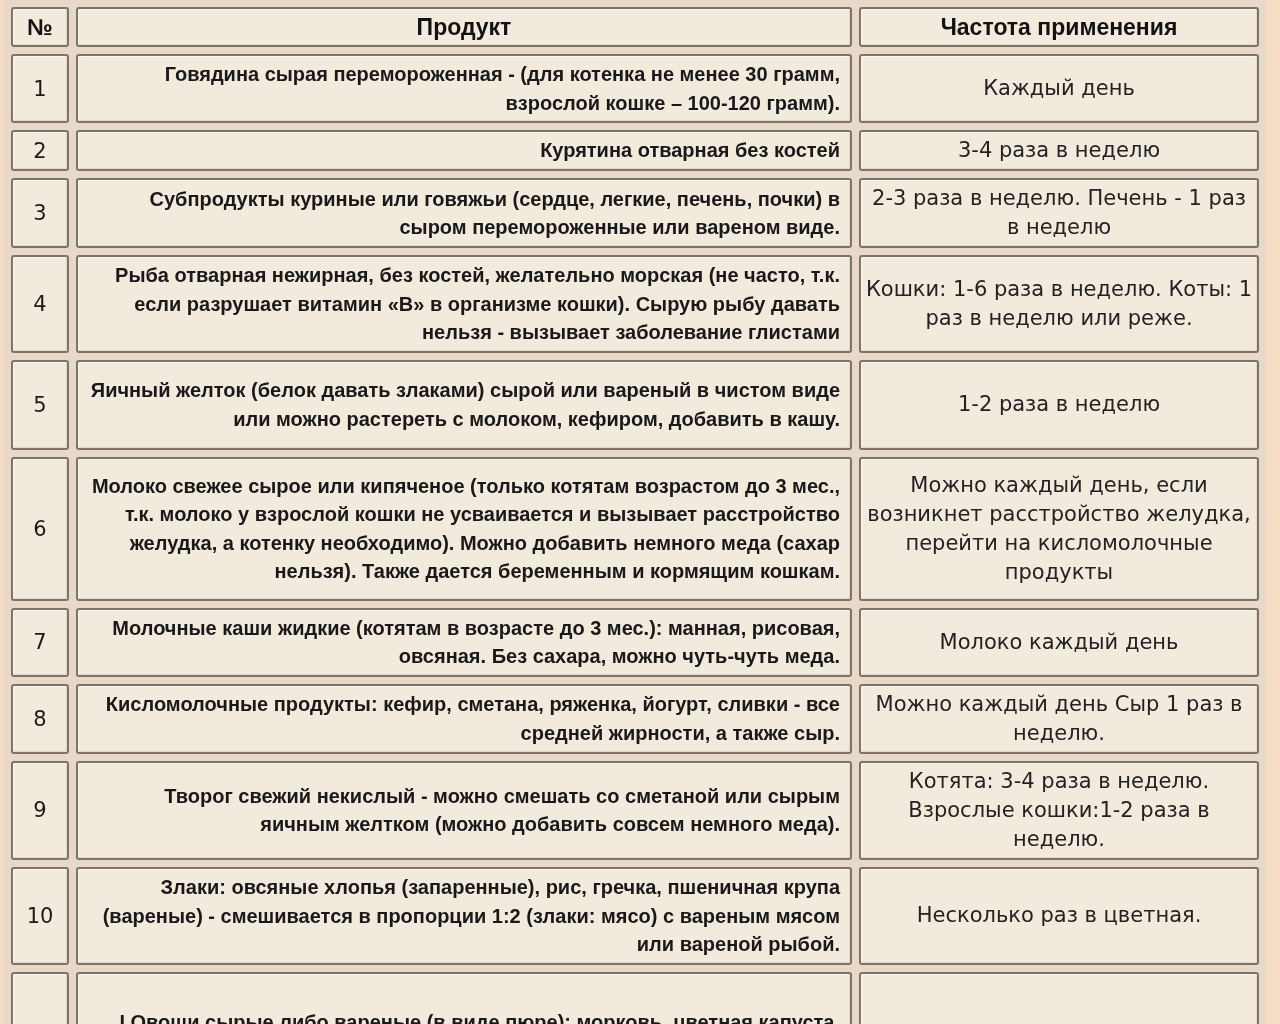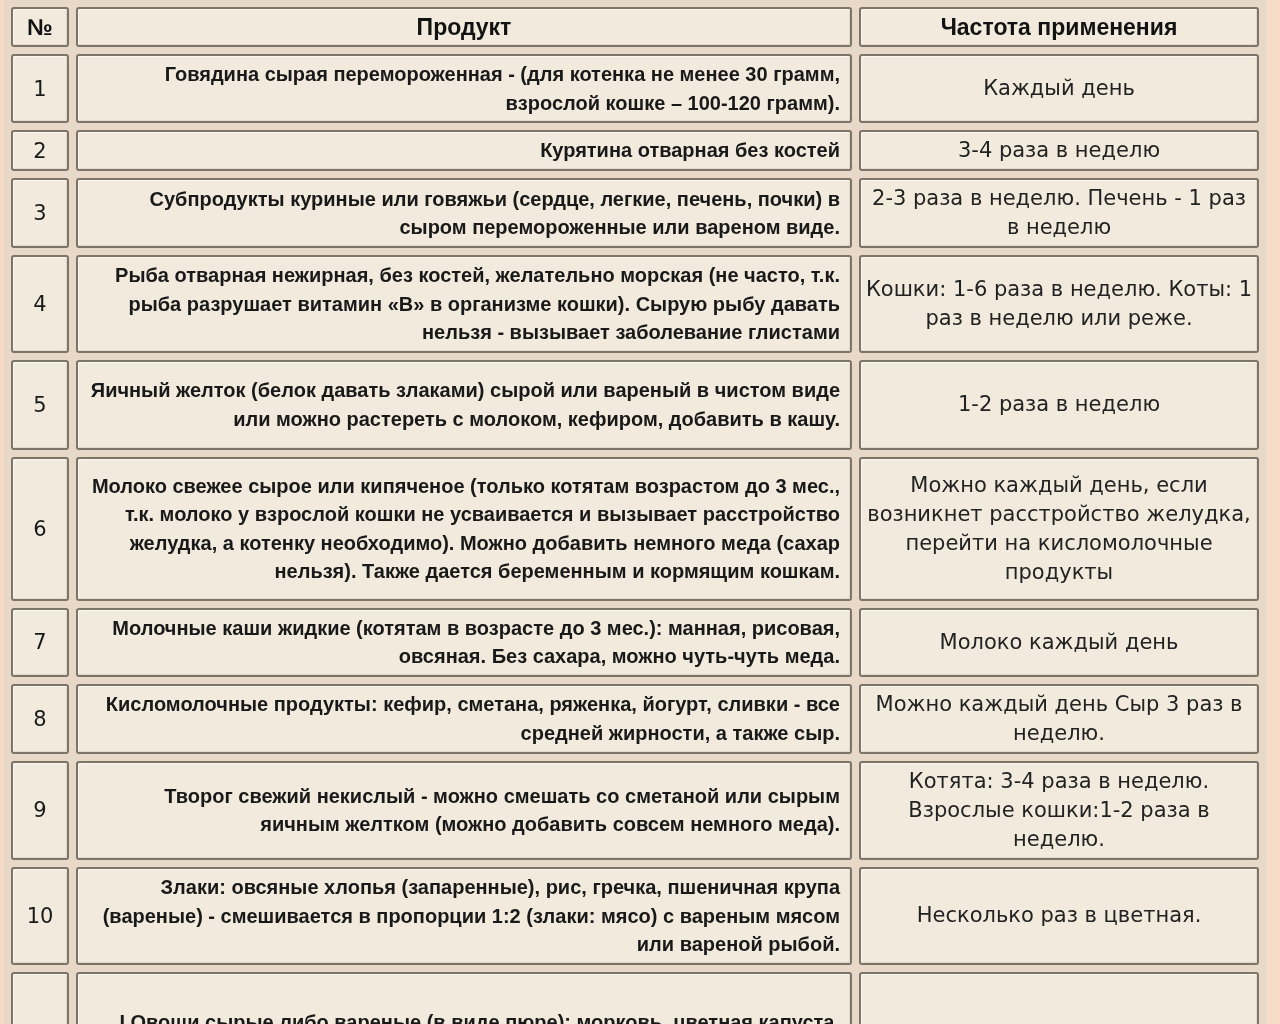--- a/index.html
+++ b/index.html
@@ -110,42 +110,42 @@
         <td class="product">Курятина отварная без костей</td>
         <td class="freq">3-4 раза в неделю</td>
       </tr>
       <tr class="h-r3">
         <td class="num">3</td>
         <td class="product">Субпродукты куриные или говяжьи (сердце, легкие, печень, почки) в сыром перемороженные или вареном виде.</td>
         <td class="freq">2-3 раза в неделю. Печень - 1 раз в неделю</td>
       </tr>
       <tr class="h-r4">
         <td class="num">4</td>
-        <td class="product">Рыба отварная нежирная, без костей, желательно морская (не часто, т.к. рыба разрушает витамин «В» в организме кошки). Сырую рыбу давать нельзя - вызывает заболевание глистами</td>
+        <td class="product">Рыба отварная нежирная, без костей, желательно морская (не часто, т.к. если разрушает витамин «В» в организме кошки). Сырую рыбу давать нельзя - вызывает заболевание глистами</td>
         <td class="freq">Кошки: 1-6 раза в неделю. Коты: 1 раз в неделю или реже.</td>
       </tr>
       <tr class="h-r5">
         <td class="num">5</td>
         <td class="product">Яичный желток (белок давать злаками) сырой или вареный в чистом виде или можно растереть с молоком, кефиром, добавить в кашу.</td>
         <td class="freq">1-2 раза в неделю</td>
       </tr>
       <tr class="h-r6">
         <td class="num">6</td>
         <td class="product">Молоко свежее сырое или кипяченое (только котятам возрастом до 3 мес., т.к. молоко у взрослой кошки не усваивается и вызывает расстройство желудка, а котенку необходимо). Можно добавить немного меда (сахар нельзя). Также дается беременным и кормящим кошкам.</td>
         <td class="freq">Можно каждый день, если возникнет расстройство желудка, перейти на кисломолочные продукты</td>
       </tr>
       <tr class="h-r7">
         <td class="num">7</td>
         <td class="product">Молочные каши жидкие (котятам в возрасте до 3 мес.): манная, рисовая, овсяная. Без сахара, можно чуть-чуть меда.</td>
         <td class="freq">Молоко каждый день</td>
       </tr>
       <tr class="h-r8">
         <td class="num">8</td>
         <td class="product">Кисломолочные продукты: кефир, сметана, ряженка, йогурт, сливки - все средней жирности, а также сыр.</td>
-        <td class="freq">Можно каждый день Сыр 3 раз в неделю.</td>
+        <td class="freq">Можно каждый день Сыр 1 раз в неделю.</td>
       </tr>
       <tr class="h-r9">
         <td class="num">9</td>
         <td class="product">Творог свежий некислый - можно смешать со сметаной или сырым яичным желтком (можно добавить совсем немного меда).</td>
         <td class="freq">Котята: 3-4 раза в неделю. Взрослые кошки:1-2 раза в неделю.</td>
       </tr>
       <tr class="h-r10">
         <td class="num">10</td>
         <td class="product">Злаки: овсяные хлопья (запаренные), рис, гречка, пшеничная крупа (вареные) - смешивается в пропорции 1:2 (злаки: мясо) с вареным мясом или вареной рыбой.</td>
         <td class="freq">Несколько раз в цветная.</td>

